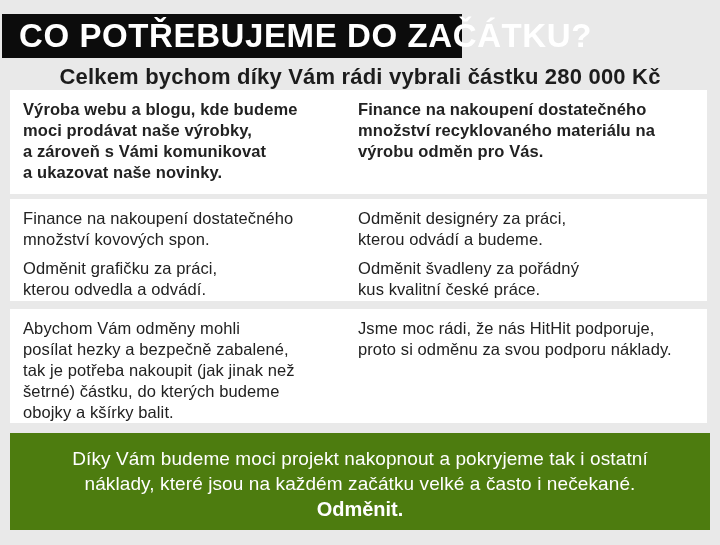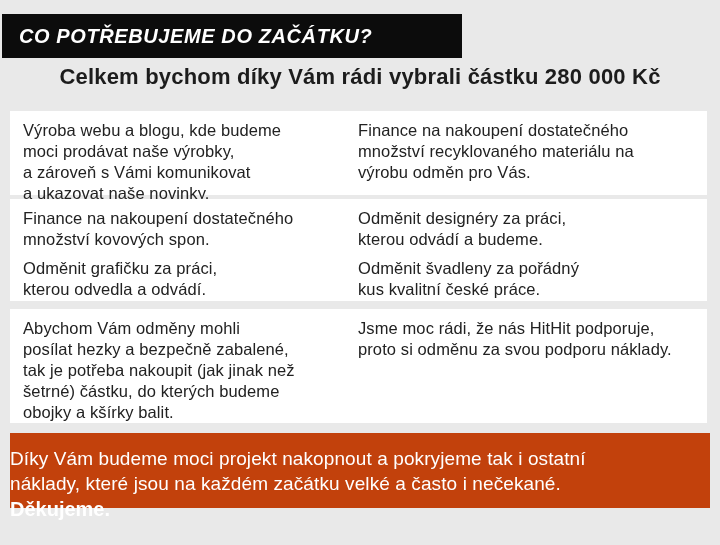--- a/index.html
+++ b/index.html
@@ -20,63 +20,63 @@
     position: absolute;
     left: 2px; top: 14px;
     width: 460px; height: 44px;
     background: #0c0c0c;
     display: flex;
     align-items: center;
     padding-left: 17px;
   }
   .header-bar h1 {
     color: #ffffff;
-    font-size: 20px;
+    font-size: 33px;
     font-weight: 600;
     letter-spacing: 0.6px;
     white-space: nowrap;
-    font-style: italic;
   }
   .subtitle {
     position: absolute;
     left: 0; top: 64px;
     width: 720px;
     text-align: center;
     font-size: 22px;
     font-weight: 600;
     color: #1c1c1c;
     letter-spacing: 0.2px;
   }
   .card {
     position: absolute;
     left: 10px;
     width: 697px;
     background: #ffffff;
     display: grid;
     grid-template-columns: 335px 1fr;
     padding: 9px 6px 0 13px;
   }
-  .card-1 { top: 111px;  height: 84px; }
+  .card-1 { top: 90px;  height: 104px; font-weight: bold; }
   .card-2 { top: 199px; height: 102px; }
   .card-3 { top: 309px; height: 114px; }
   .card p {
     font-size: 16.5px;
     line-height: 21px;
     color: #222222;
     letter-spacing: 0.1px;
     white-space: pre-line;
   }
   .card p + p { margin-top: 8px; }
   .card-3 .col-right p + p { margin-top: 20px; }
   .footer-box {
     position: absolute;
     left: 10px; top: 433px;
-    width: 700px; height: 75px;
-    background: #c2410c;
+    width: 700px; height: 97px;
+    background: #4d7c0f;
     color: #ffffff;
+    text-align: center;
     padding-top: 13px;
   }
   .footer-box .footer-text {
     font-size: 19px;
     line-height: 25px;
     white-space: pre-line;
     letter-spacing: 0.1px;
   }
   .footer-box .footer-emphasis {
     font-size: 20px;
@@ -134,16 +134,16 @@
     </div>
     <div class="col-right">
       <p>Jsme moc rádi, že nás HitHit podporuje,
 proto si odměnu za svou podporu náklady.</p>
     </div>
   </div>
 
   <div class="footer-box">
     <div class="footer-text">Díky Vám budeme moci projekt nakopnout a pokryjeme tak i ostatní
 náklady, které jsou na každém začátku velké a často i nečekané.</div>
-    <div class="footer-emphasis">Děkujeme.</div>
+    <div class="footer-emphasis">Odměnit.</div>
   </div>
 
 </div>
 
 </body></html>

